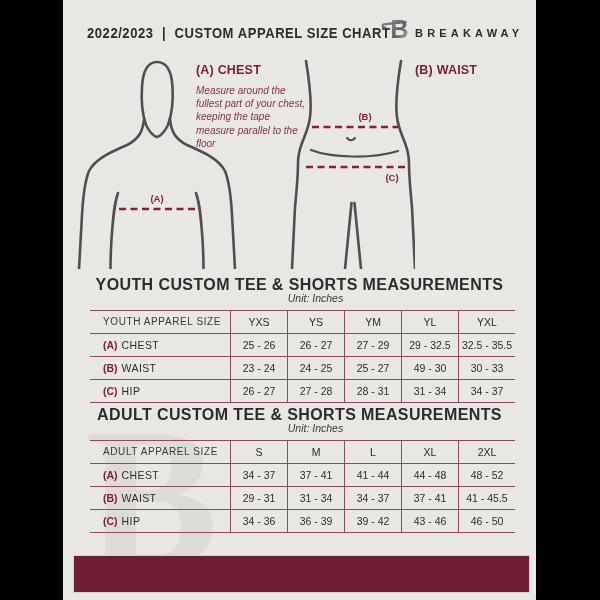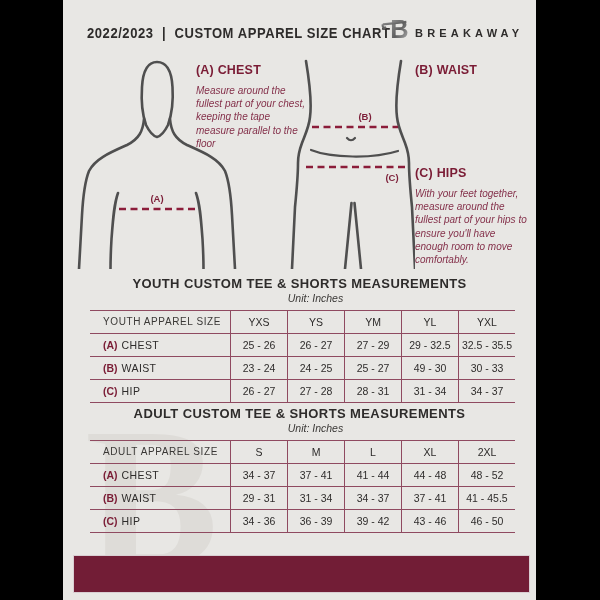--- a/index.html
+++ b/index.html
@@ -23,21 +23,21 @@
   .fig-upper{left:14px;top:57px;}
   .fig-lower{left:222px;top:57px;}
   .instr{position:absolute;color:var(--maroon);}
   .instr h3{margin:0;font-size:12.5px;font-weight:bold;color:#7a1c35;letter-spacing:.2px;}
   .instr p{margin:7px 0 0 0;font-size:10px;font-style:italic;line-height:1.32;color:#84304a;}
   .instr-chest{left:133px;top:63px;width:110px;}
   .instr-waist{left:352px;top:63px;width:102px;}
   .instr-hips{left:352px;top:166px;width:112px;}
 
   
-  .sec-title{position:absolute;left:0;width:473px;text-align:center;font-size:13px;
+  .sec-title{position:absolute;left:0;width:473px;text-align:center;font-size:16px;
     font-weight:bold;color:#2e2c2b;letter-spacing:.4px;}
   .sec-unit{position:absolute;left:0;width:473px;text-align:center;font-size:10.5px;
     font-style:italic;color:#3a3836;padding-left:16px;}
 
   
   .sizetable{position:absolute;left:27px;width:425px;display:grid;
     grid-template-columns:140px 57px 57px 57px 57px 57px;
     border-top:1px solid var(--line);z-index:2;}
   .trow{display:contents;}
   .cell{height:22px;line-height:22px;border-bottom:1px solid var(--line);
@@ -108,24 +108,20 @@
       <text x="107" y="124" text-anchor="middle" font-size="9.5" font-weight="bold" fill="#7c1e38">(C)</text>
     </svg>
 
     <div class="instr instr-chest">
       <h3>(A) CHEST</h3>
       <p>Measure around the fullest part of your chest, keeping the tape measure parallel to the floor</p>
     </div>
     <div class="instr instr-waist">
       <h3>(B) WAIST</h3>
     </div>
-    <div class="instr instr-hips">
-      <h3>(C) HIPS</h3>
-      <p>With your feet together, measure around the fullest part of your hips to ensure you'll have enough room to move comfortably.</p>
-    </div>
 
     <div class="watermark">B</div>
 
     <div class="sec-title" style="top:276px">YOUTH CUSTOM TEE &amp; SHORTS MEASUREMENTS</div>
     <div class="sec-unit" style="top:292px">Unit: Inches</div>
 
     <div class="sizetable" style="top:310px">
       <div class="trow">
         <div class="cell first head-first">YOUTH APPAREL SIZE</div>
         <div class="cell head-size">YXS</div>

